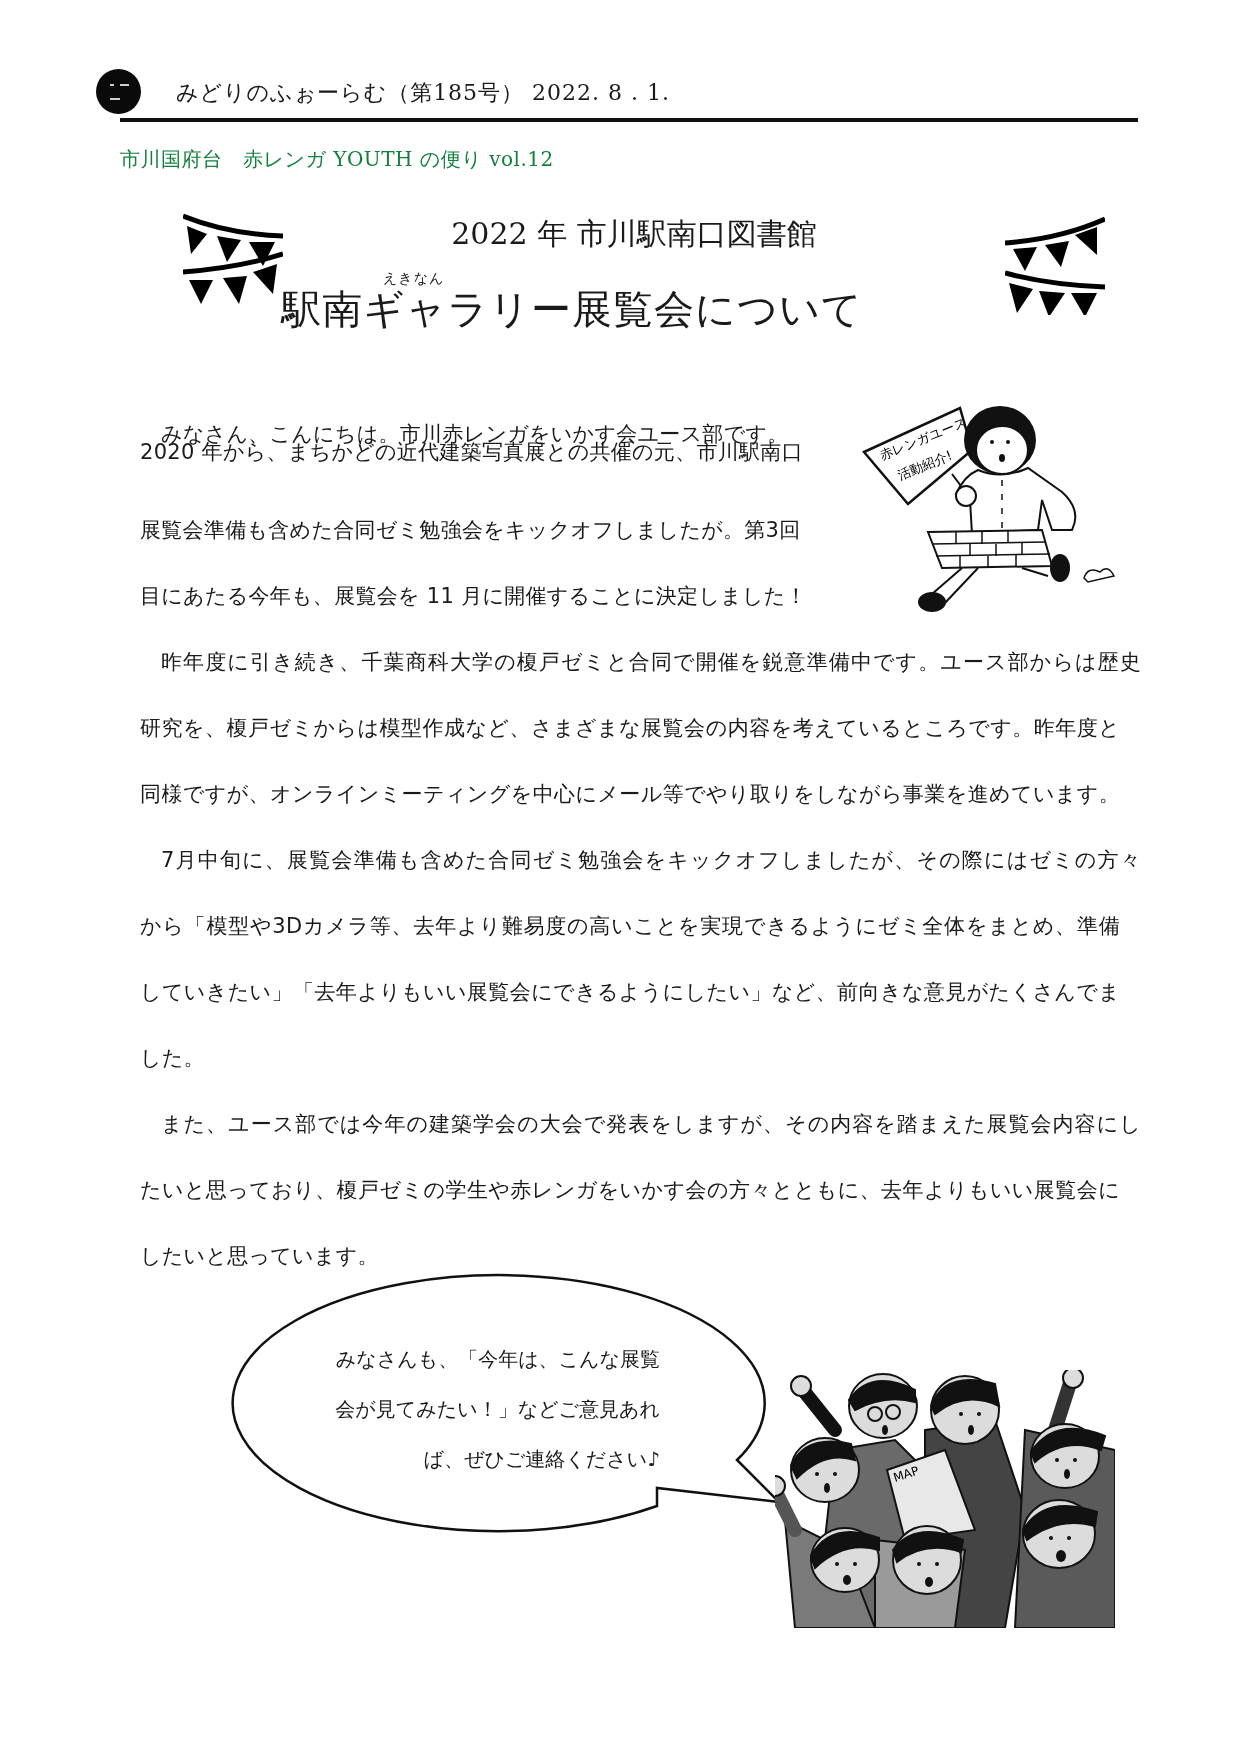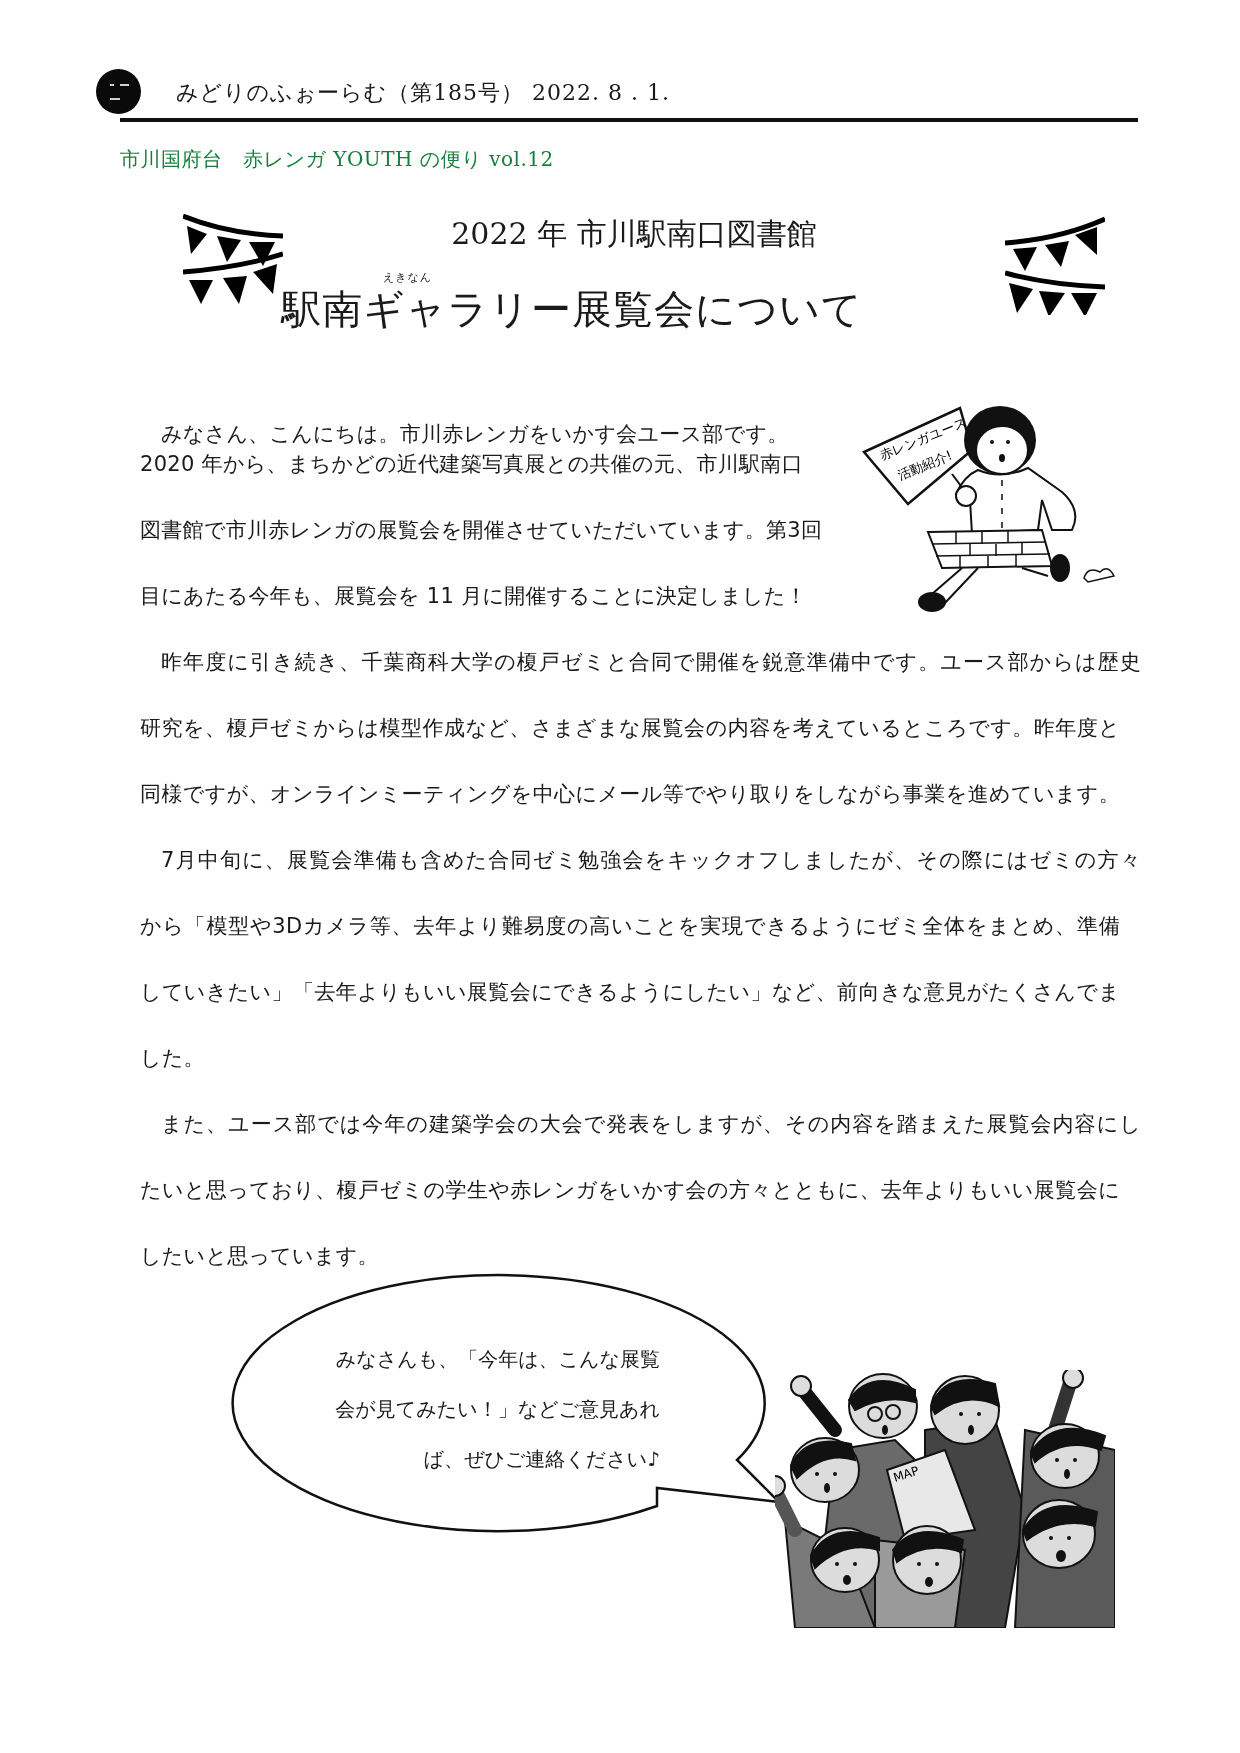--- a/index.html
+++ b/index.html
@@ -16,21 +16,21 @@
   #masthead { position: absolute; left: 176px; top: 78px; font-size: 22px; letter-spacing: 1px; }
   #masthead-rule { position: absolute; left: 120px; top: 118px; width: 1018px; height: 4px; background: #111; }
 
   #series-line { position: absolute; left: 120px; top: 146px; font-size: 20px; color: #15803d; letter-spacing: 0.5px; }
 
   .bunting { position: absolute; }
   #bunting-left { left: 183px; top: 204px; width: 100px; height: 110px; }
   #bunting-right { left: 1005px; top: 205px; width: 100px; height: 110px; }
 
   #title-year { position: absolute; left: 0; width: 1228px; top: 214px; text-align: center; font-size: 30px; padding-left: 40px; box-sizing: border-box; }
-  #title-ruby { position: absolute; left: 383px; top: 270px; font-size: 11px; letter-spacing: 1px; }
+  #title-ruby { position: absolute; left: 383px; top: 270px; font-size: 14px; letter-spacing: 1px; }
   #title-main { position: absolute; left: 0; width: 1104px; top: 282px; text-align: center; font-size: 40px; padding-left: 40px; box-sizing: border-box; letter-spacing: 1px; }
 
   .para-line { position: absolute; left: 140px; font-size: 21px; white-space: nowrap; letter-spacing: 0.3px; }
   .para-line.full { width: 980px; text-align: justify; text-align-last: justify; }
   .para-line.indent { padding-left: 21px; }
 
   #girl-illustration { position: absolute; left: 852px; top: 380px; width: 280px; height: 240px; }
 
   #speech-bubble { position: absolute; left: 195px; top: 1270px; width: 600px; height: 280px; }
   .bubble-line { position: absolute; left: 260px; width: 400px; text-align: right; font-size: 20px; }
@@ -68,22 +68,22 @@
   <polygon points="4,78 28,84 12,108" fill="#000"></polygon>
   <polygon points="34,86 60,88 44,112" fill="#000"></polygon>
   <polygon points="66,88 92,88 80,112" fill="#000"></polygon>
 </svg>
 
 <div id="title-year" class="serif">2022 年 市川駅南口図書館</div>
 <div id="title-ruby" class="serif">えきなん</div>
 <div id="title-main" class="serif">駅南ギャラリー展覧会について</div>
 
 <div class="para-line indent sans" style="top:384px;margin-top:36px;">みなさん、こんにちは。市川赤レンガをいかす会ユース部です。</div>
-<div class="para-line sans" style="top:450px;">2020 年から、まちかどの近代建築写真展との共催の元、市川駅南口</div>
-<div class="para-line sans" style="top:516px;">図書館で市川赤レンガの展覧会を開催させていただいています。第3回</div>
+<div class="para-line sans" style="top:438px;">2020 年から、まちかどの近代建築写真展との共催の元、市川駅南口</div>
+<div class="para-line sans" style="top:516px;">展覧会準備も含めた合同ゼミ勉強会をキックオフしましたが。第3回</div>
 <div class="para-line sans" style="top:582px;">目にあたる今年も、展覧会を 11 月に開催することに決定しました！</div>
 
 <div class="para-line full indent sans" style="top:648px;">昨年度に引き続き、千葉商科大学の榎戸ゼミと合同で開催を鋭意準備中です。ユース部からは歴史</div>
 <div class="para-line full sans" style="top:714px;font-family:Liberation Mono, monospace;">研究を、榎戸ゼミからは模型作成など、さまざまな展覧会の内容を考えているところです。昨年度と</div>
 <div class="para-line full sans" style="top:780px;">同様ですが、オンラインミーティングを中心にメール等でやり取りをしながら事業を進めています。</div>
 
 <div class="para-line full indent sans" style="top:846px;">7月中旬に、展覧会準備も含めた合同ゼミ勉強会をキックオフしましたが、その際にはゼミの方々</div>
 <div class="para-line full sans" style="top:912px;">から「模型や3Dカメラ等、去年より難易度の高いことを実現できるようにゼミ全体をまとめ、準備</div>
 <div class="para-line full sans" style="top:978px;">していきたい」「去年よりもいい展覧会にできるようにしたい」など、前向きな意見がたくさんでま</div>
 <div class="para-line sans" style="top:1044px;">した。</div>

